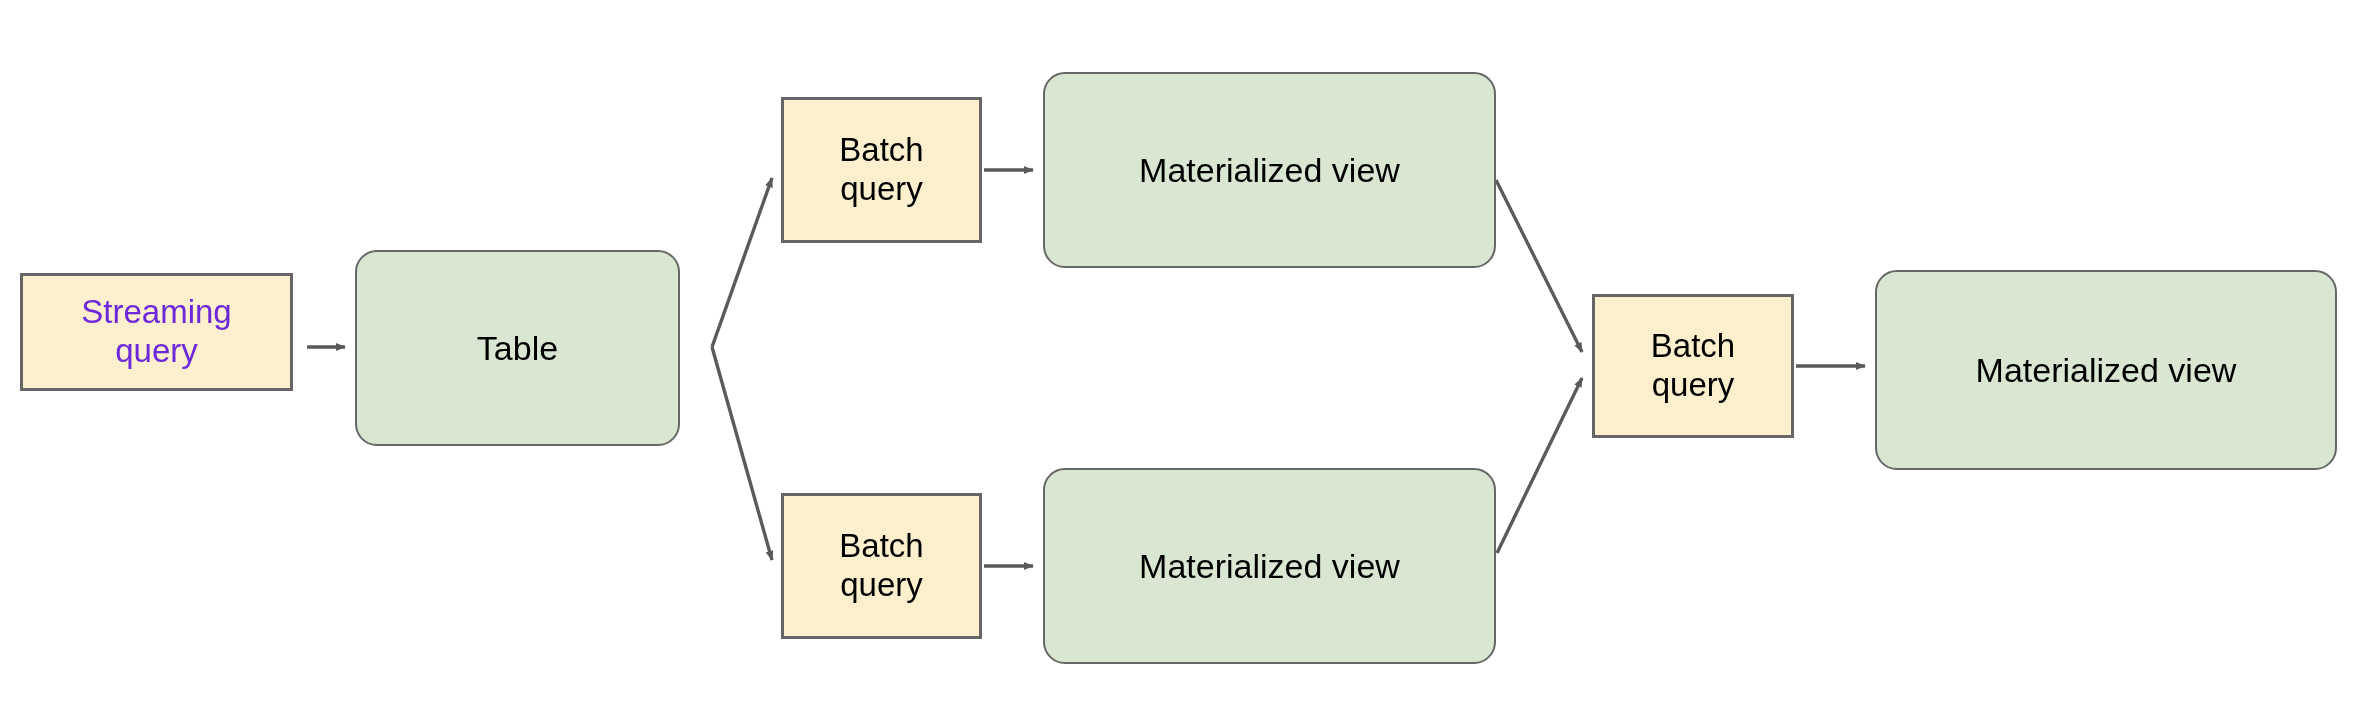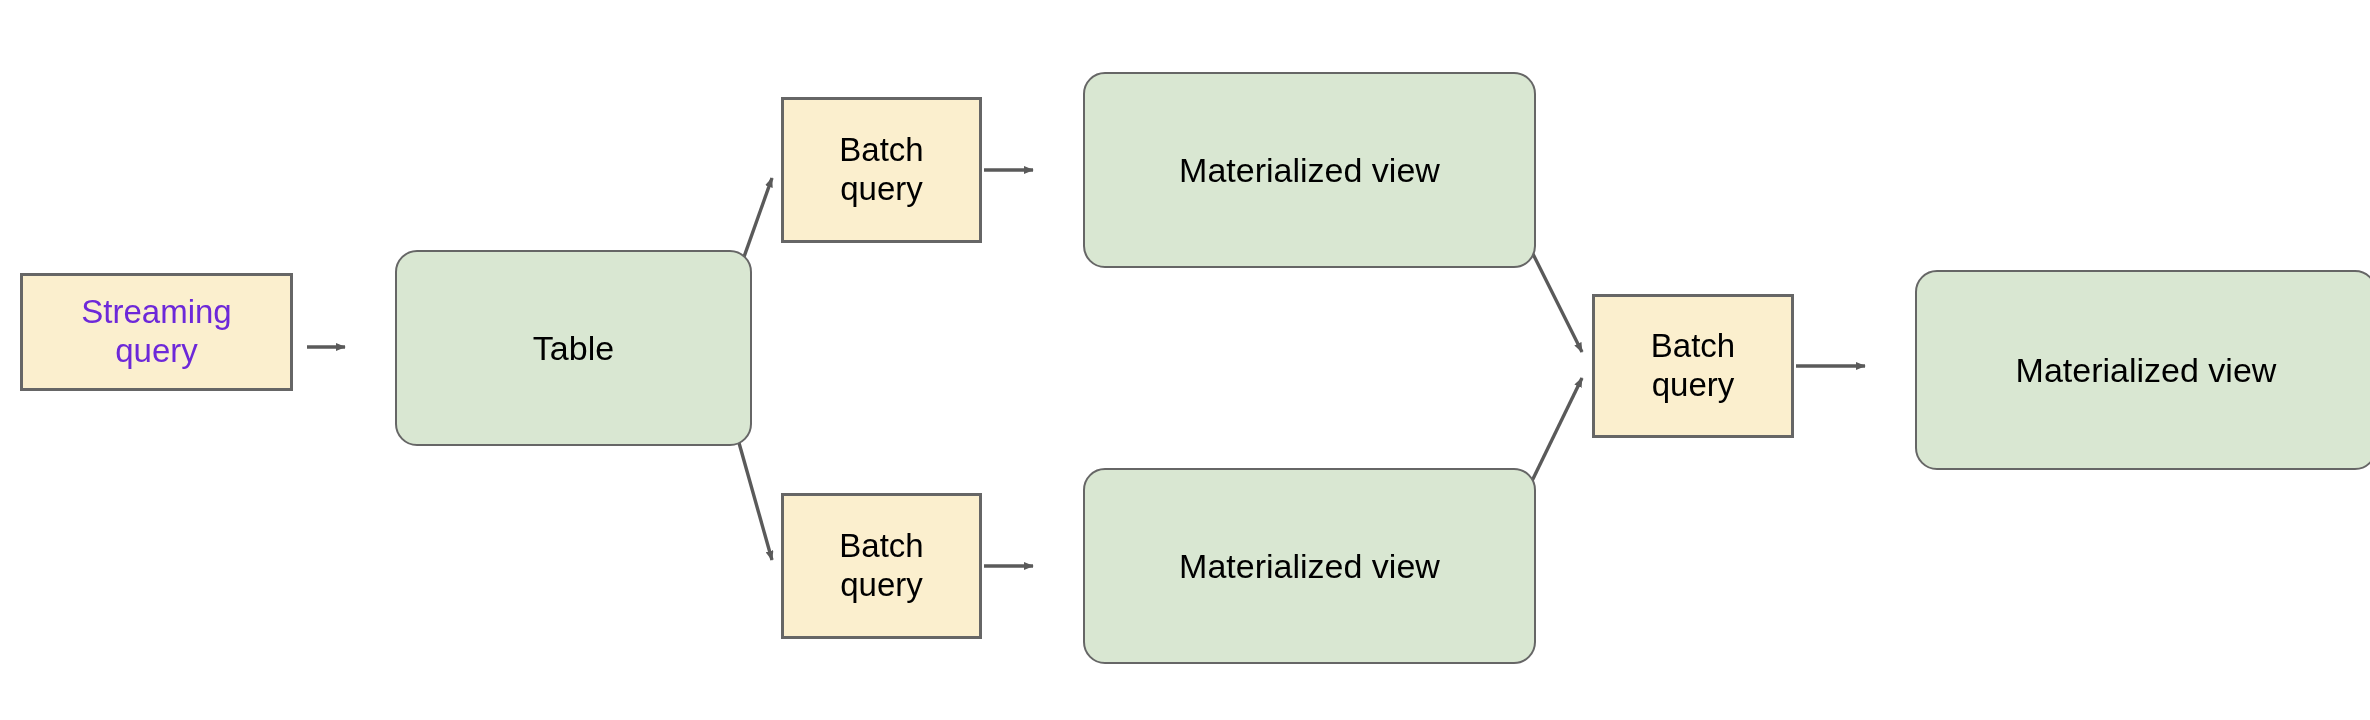--- a/index.html
+++ b/index.html
@@ -42,21 +42,20 @@
     background: #fbefce;
     border: 3px solid #d946ef;
     border-radius: 0;
     font-size: 33px;
   }
   .node-store {
     background: #d9e7d2;
     border: 2px solid #666666;
     border-radius: 22px;
     font-size: 34px;
-    margin-left: 40px;
   }
 </style>
 </head>
 <body>
 
 <div id="diagram-root" style="width: 2370px; height: 720px; background: rgb(255, 255, 255);">
 
   <svg id="edge-layer" viewBox="0 0 2370 720" width="2370" height="720" xmlns="http://www.w3.org/2000/svg">
     <defs>
       <marker id="arrowhead" markerWidth="10" markerHeight="8" refX="9.2" refY="4" orient="auto" markerUnits="userSpaceOnUse">
@@ -73,21 +72,21 @@
       <path d="M 1497 553 L 1582 378"></path>
       <path d="M 1796 366 L 1865 366"></path>
     </g>
   </svg>
 
   <div class="node node-process" style="left: 20px; top: 273px; width: 273px; height: 118px; background: rgb(251, 239, 206); border-color: rgb(102, 102, 102); color: #6d28d9;">
     <span>Streaming
 query</span>
   </div>
 
-  <div class="node node-store" style="left: 355px; top: 250px; width: 357px; height: 196px; background: rgb(217, 231, 210); border-color: rgb(102, 102, 102); color: rgb(0, 0, 0);">
+  <div class="node node-store" style="left: 355px; top: 250px; width: 325px; height: 196px; background: rgb(217, 231, 210); border-color: rgb(102, 102, 102); color: rgb(0, 0, 0);">
     <span>Table</span>
   </div>
 
   <div class="node node-process" style="left: 781px; top: 97px; width: 201px; height: 146px; background: rgb(251, 239, 206); border-color: rgb(102, 102, 102); color: rgb(0, 0, 0);">
     <span>Batch
 query</span>
   </div>
 
   <div class="node node-store" style="left: 1043px; top: 72px; width: 453px; height: 196px; background: rgb(217, 231, 210); border-color: rgb(102, 102, 102); color: rgb(0, 0, 0);">
     <span>Materialized view</span>

